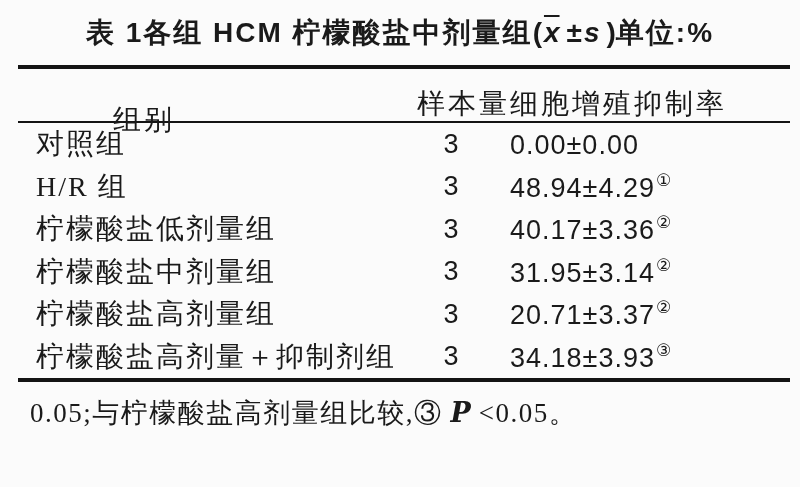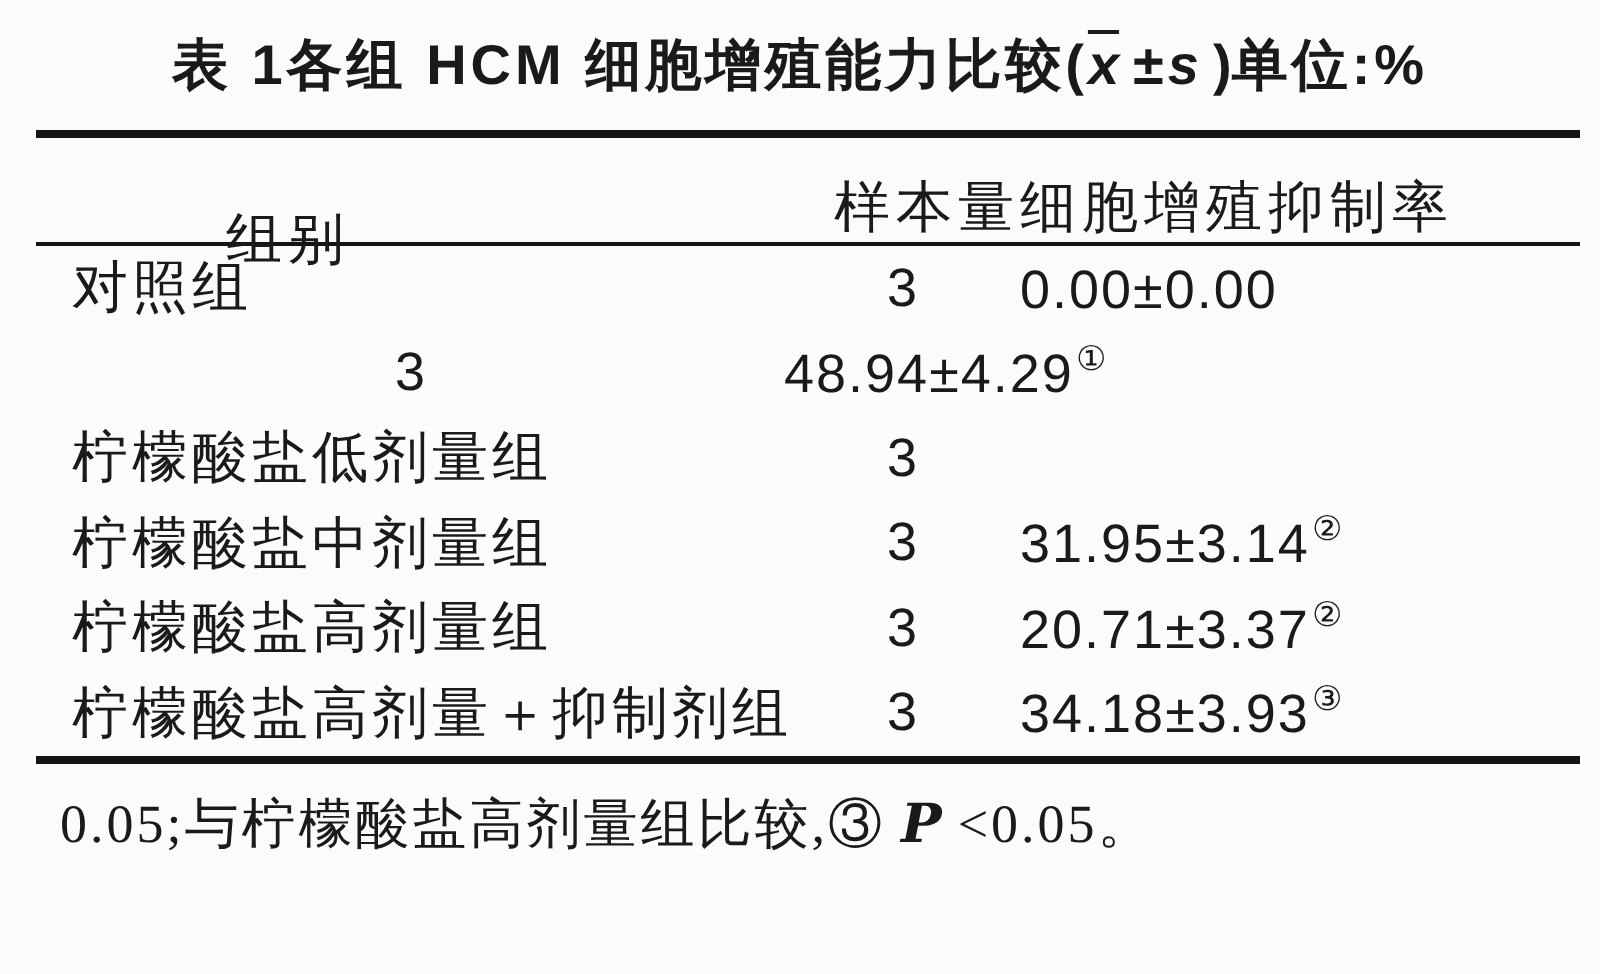--- a/index.html
+++ b/index.html
@@ -91,45 +91,47 @@
     margin: 0 8px;
     letter-spacing: 0;
   }
 </style>
 </head>
 <body>
 
 <div class="page">
 
   <div class="caption">
-    <span class="tbl-label">表 1</span><span>各组 HCM 细胞增殖能力比较</span><span class="stat"><span>(</span><span class="xbar">x</span><span class="pm">±</span><span class="s-ital">s</span><span>)</span></span><span class="unit">单位:%</span>
+    <span class="tbl-label">表 1</span><span>各组 HCM 柠檬酸盐中剂量组</span><span class="stat"><span>(</span><span class="xbar">x</span><span class="pm">±</span><span class="s-ital">s</span><span>)</span></span><span class="unit">单位:%</span>
   </div>
 
   <div class="tbl">
 
     <div class="row thead">
       <div class="c1">组别</div>
       <div class="c2">样本量</div>
       <div class="c3">细胞增殖抑制率</div>
     </div>
 
     <div class="row trow">
       <div class="c1">对照组</div>
       <div class="c2">3</div>
       <div class="c3"><span>0.00±0.00</span><span class="sup"></span></div>
     </div>
 
     <div class="row trow">
+      <div class="c1">H/R 组</div>
       <div class="c2">3</div>
       <div class="c3"><span>48.94±4.29</span><span class="sup">①</span></div>
     </div>
 
     <div class="row trow">
       <div class="c1">柠檬酸盐低剂量组</div>
       <div class="c2">3</div>
+      <div class="c3"><span>40.17±3.36</span><span class="sup">②</span></div>
     </div>
 
     <div class="row trow">
       <div class="c1">柠檬酸盐中剂量组</div>
       <div class="c2">3</div>
       <div class="c3"><span>31.95±3.14</span><span class="sup">②</span></div>
     </div>
 
     <div class="row trow">
       <div class="c1">柠檬酸盐高剂量组</div>

